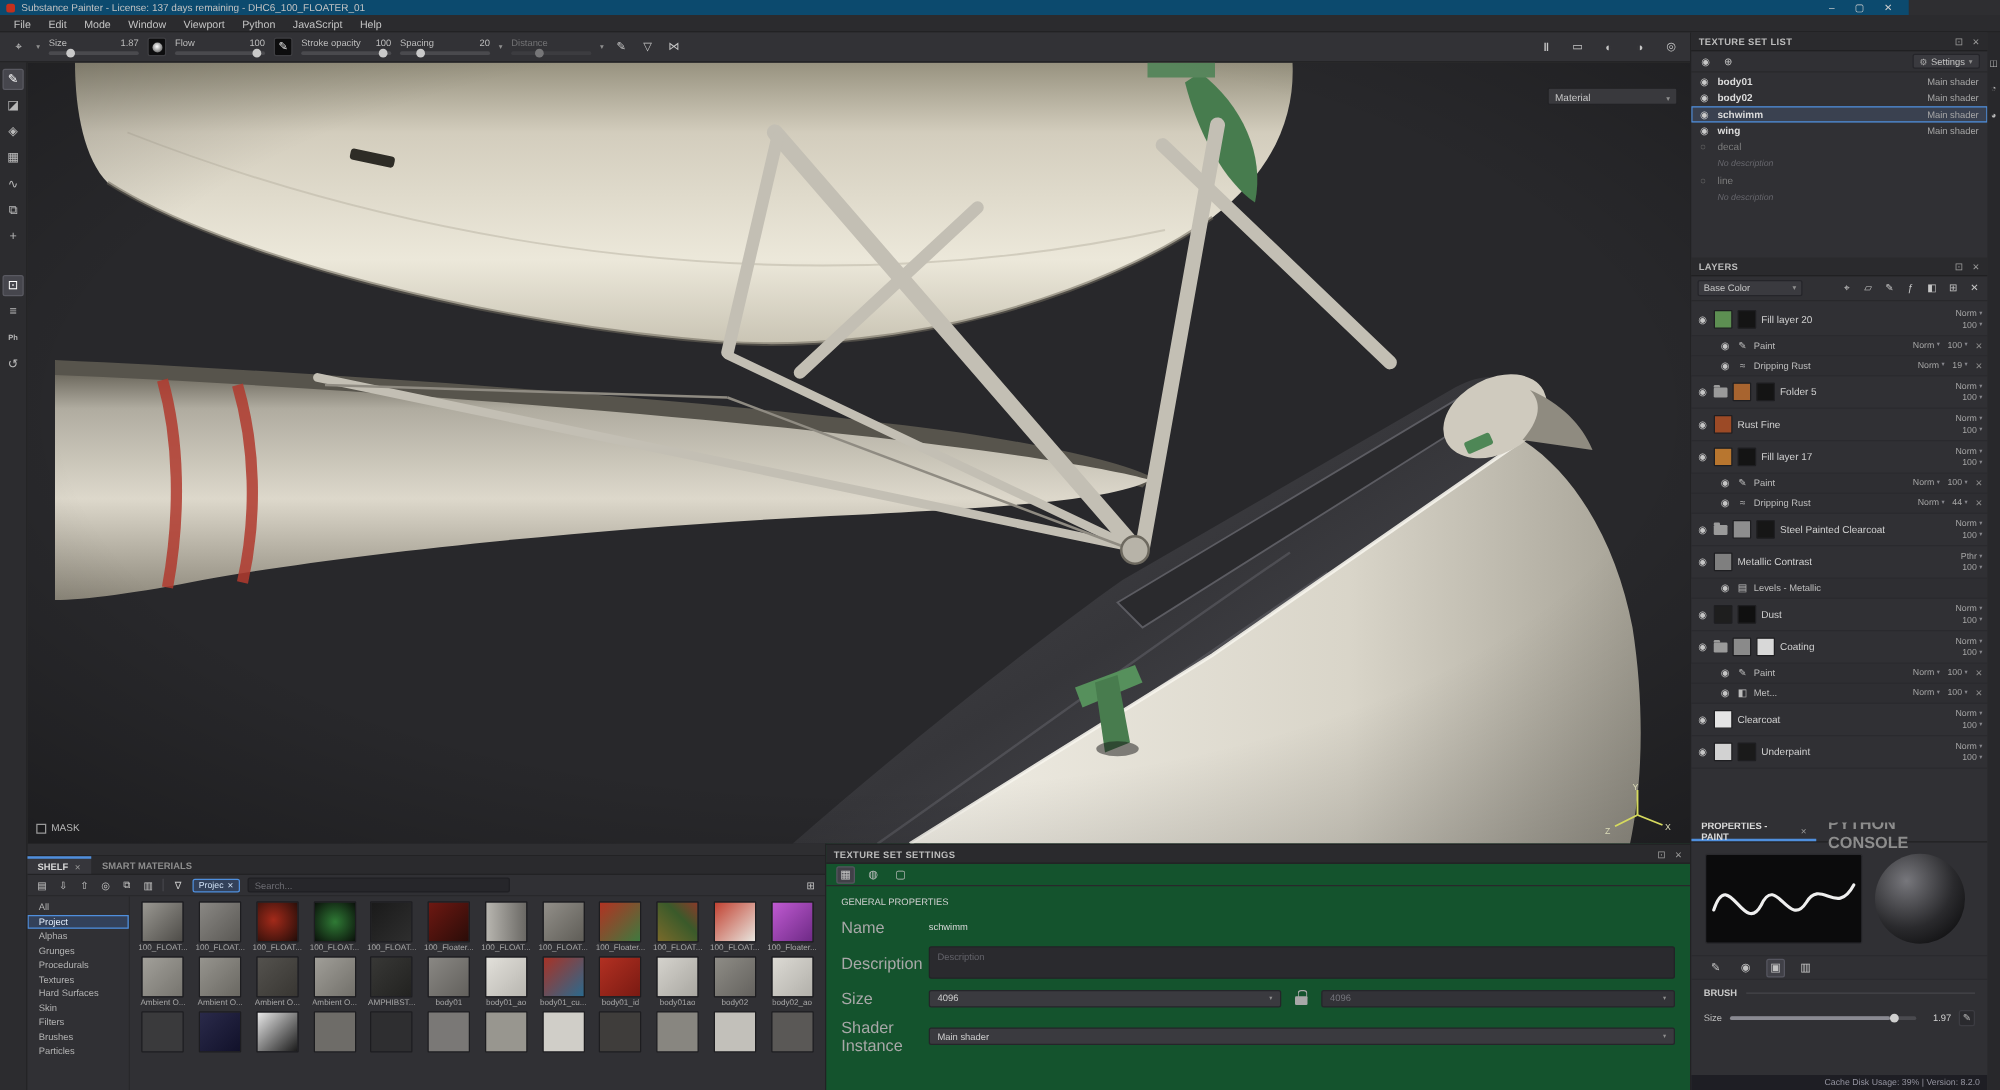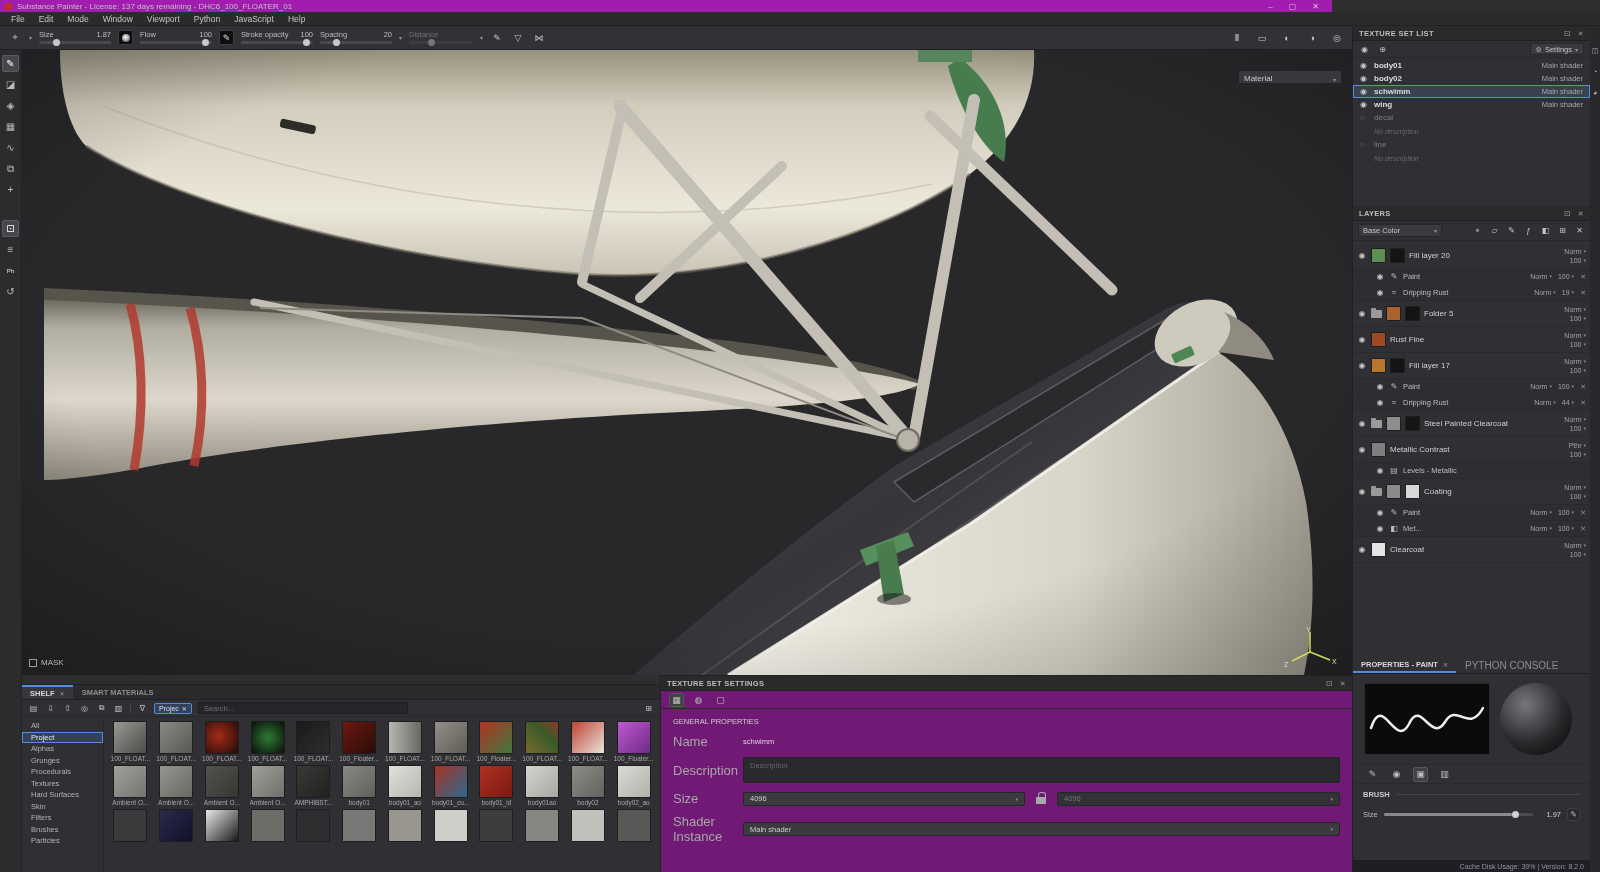--- a/index.html
+++ b/index.html
@@ -1,21 +1,21 @@
 <!DOCTYPE html>
 <html><head>
 <meta charset="utf-8">
 <style>
   *{margin:0;padding:0;box-sizing:border-box}
   html,body{width:1600px;height:872px;overflow:hidden;background:#1d1d1f;
     font-family:"Liberation Sans","DejaVu Sans",sans-serif}
   .app{position:relative;width:1600px;height:872px;background:#2e2e31;color:#b6b6b6;font-size:9px}
 
   
-  .titlebar{position:absolute;left:0;top:0;width:1332px;height:12px;background:#a21caf;
+  .titlebar{position:absolute;left:0;top:0;width:1527px;height:12px;background:#0c4a6e;
     display:flex;align-items:center;gap:5px;padding:0 5px;font-size:8px;color:#c2c2c2}
   .app-logo{width:7px;height:7px;border-radius:2px;background:#c2301d;flex:none}
   .title-text{white-space:nowrap}
   .win-btns{margin-left:auto;display:flex;gap:16px;padding-right:8px;color:#cfcfcf;font-size:8px}
 
   
   .menubar{position:absolute;left:0;top:12px;width:1600px;height:14px;background:#2b2b2e;
     display:flex;align-items:center;padding-left:4px;border-bottom:1px solid #202022}
   .menu-item{padding:1px 7px;font-size:8.5px;color:#c5c5c5;cursor:default}
 
@@ -120,21 +120,21 @@
   .blend:empty,.lop:empty{display:none}
   .lclose{display:none;color:#8a8a8a;font-size:7px;margin-left:2px}
   .lclose::before{content:"✕"}
   .lrow.closable .lclose{display:block}
 
   .props{flex:1;display:flex;flex-direction:column;overflow:hidden}
   .props-tabs{height:16px;display:flex;border-bottom:1px solid #202022;flex:none}
   .ptab{display:flex;align-items:center;gap:5px;padding:0 8px;font-size:7.5px;font-weight:bold;
     color:#dadada;border-bottom:2px solid #4f8fdd}
   .ptab .tabclose::before{content:"✕";font-size:6px;color:#9a9a9a}
-  .ptab2{padding:0 9px;display:flex;align-items:center;font-size:10px;font-weight:normal;color:#8d8d8d}
+  .ptab2{padding:0 9px;display:flex;align-items:center;font-size:13px;font-weight:bold;color:#8d8d8d}
   .props-previews{display:flex;gap:10px;padding:9px 11px;align-items:center;flex:none}
   .stroke-prev{width:126px;height:72px;background:#0b0b0c;border:1px solid #2a2a2e;border-radius:2px;flex:none}
   .sphere-prev{width:72px;height:72px;border-radius:50%;flex:none;
     background:radial-gradient(circle at 35% 30%,#77777c,#2a2a2d 55%,#070708 95%)}
   .props-icons{display:flex;gap:9px;padding:0 12px;height:20px;align-items:center;
     border-top:1px solid #2a2a2e;border-bottom:1px solid #2a2a2e;flex:none}
   .picon{width:15px;height:15px;color:#c0c0c0;font-size:9px;display:flex;align-items:center;justify-content:center;border-radius:2px}
   .picon.sel{background:#404047;border:1px solid #565660}
   .brush-h{display:flex;align-items:center;gap:7px;padding:6px 10px 2px;font-size:7.5px;font-weight:bold;color:#c9c9c9;flex:none}
   .brush-h .rule{flex:1;height:1px;background:#45454a}
@@ -176,21 +176,21 @@
   .cat{height:11.5px;display:flex;align-items:center;padding:0 8px;font-size:7.5px;color:#b3b3b3;
     border:1px solid transparent}
   .cat.sel{border-color:#4f8fdd;background:#33415a;color:#e2ecfa}
   .grid{flex:1;display:grid;grid-template-columns:repeat(12,1fr);gap:2px 3px;padding:4px 5px;
     align-content:start;overflow:hidden}
   .gitem{display:flex;flex-direction:column;align-items:center;gap:1px}
   .gthumb{width:34px;height:33px;border:1px solid #1d1d20;border-radius:1px;background:#555}
   .gname{font-size:6.5px;color:#a8a8a8;max-width:42px;white-space:nowrap;overflow:hidden;height:8px}
 
   
-  .tss{position:absolute;left:660px;top:675px;width:692px;height:197px;background:#701a75;
+  .tss{position:absolute;left:660px;top:675px;width:692px;height:197px;background:#14532d;
     border-top:1px solid #222224;border-left:1px solid #222224;display:flex;flex-direction:column}
   .tss-icons{height:18px;display:flex;align-items:center;gap:7px;padding:0 8px;border-bottom:1px solid #28282b;flex:none}
   .tssicon{width:15px;height:14px;display:flex;align-items:center;justify-content:center;color:#c0c0c0;
     font-size:9px;border-radius:2px}
   .tssicon.sel{background:#404047;border:1px solid #565660}
   .tss-section{padding:8px 12px 4px;font-size:7.5px;font-weight:normal;color:#cfcfcf}
   .tss-row{display:flex;align-items:center;gap:10px;padding:4px 12px}
   .tss-label{width:60px;font-size:13px;color:#a8a8a8;flex:none}
   .tss-value{font-size:7.5px;color:#d8d8d8}
   .tss-desc-box{flex:1;height:26px;background:#2a2a2e;border:1px solid #222226;border-radius:2px;
@@ -687,20 +687,32 @@
             <span class="fxicon" data-name="effect-type-icon" data-icon="levels"></span>
 
             <span class="lname" data-name="layer-name">Levels - Metallic</span>
             <span class="lright">
               
               
             </span>
 
           </div>
 
+          <div class="lrow" data-name="layer-row">
+            <span class="eye" data-name="layer-visibility-icon"></span>
+
+            <span class="thumb t1" data-name="layer-thumbnail" style="background: rgb(30, 30, 30);"></span>
+            <span class="thumb t2" data-name="layer-mask-thumbnail" style="background: rgb(16, 16, 16);"></span>
+            <span class="lname" data-name="layer-name">Dust</span>
+            <span class="lright">
+              <span class="blend" data-name="blend-mode-dropdown">Norm</span>
+              <span class="lop" data-name="layer-opacity">100</span>
+            </span>
+
+          </div>
 
           <div class="lrow folder" data-name="layer-row">
             <span class="eye" data-name="layer-visibility-icon"></span>
 
             <span class="folder-glyph" data-name="folder-icon"></span>
             <span class="thumb t1" data-name="layer-thumbnail" style="background: rgb(138, 138, 138);"></span>
             <span class="thumb t2" data-name="layer-mask-thumbnail" style="background: rgb(216, 216, 216);"></span>
             <span class="lname" data-name="layer-name">Coating</span>
             <span class="lright">
               <span class="blend" data-name="blend-mode-dropdown">Norm</span>
@@ -739,20 +751,32 @@
             <span class="thumb t1" data-name="layer-thumbnail" style="background: rgb(228, 228, 228);"></span>
 
             <span class="lname" data-name="layer-name">Clearcoat</span>
             <span class="lright">
               <span class="blend" data-name="blend-mode-dropdown">Norm</span>
               <span class="lop" data-name="layer-opacity">100</span>
             </span>
 
           </div>
 
+          <div class="lrow" data-name="layer-row">
+            <span class="eye" data-name="layer-visibility-icon"></span>
+
+            <span class="thumb t1" data-name="layer-thumbnail" style="background: rgb(210, 210, 210);"></span>
+            <span class="thumb t2" data-name="layer-mask-thumbnail" style="background: rgb(26, 26, 26);"></span>
+            <span class="lname" data-name="layer-name">Underpaint</span>
+            <span class="lright">
+              <span class="blend" data-name="blend-mode-dropdown">Norm</span>
+              <span class="lop" data-name="layer-opacity">100</span>
+            </span>
+
+          </div>
         </div>
     </div>
 
     <div class="props" data-name="properties-panel">
       <div class="props-tabs">
         <span class="ptab" data-name="tab-properties-paint">
           <span>PROPERTIES - PAINT</span>
           <span class="tabclose" data-name="close-tab-icon"></span>
         </span>
         <span class="ptab2" data-name="tab-python-console">PYTHON CONSOLE</span>

